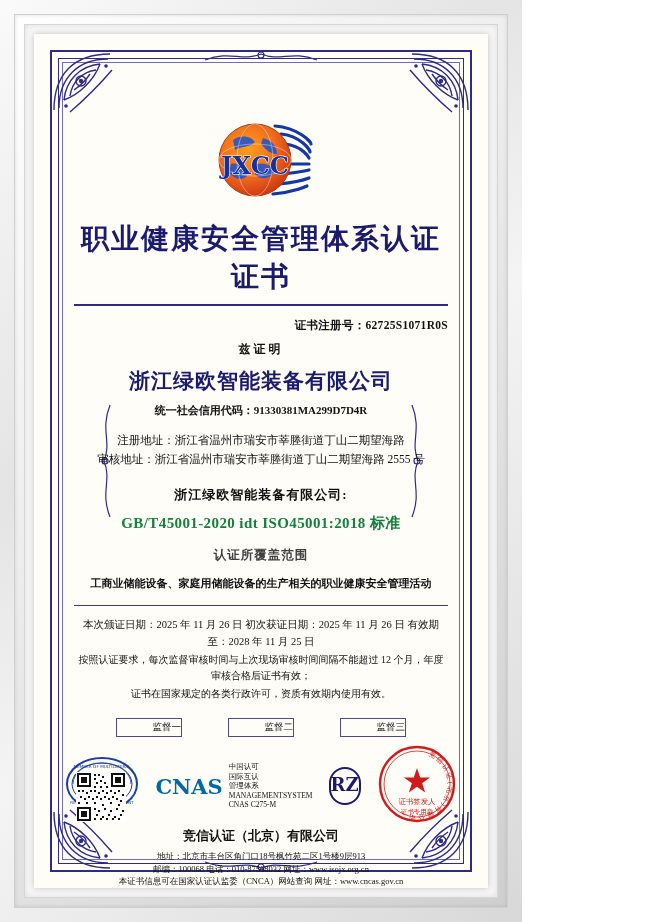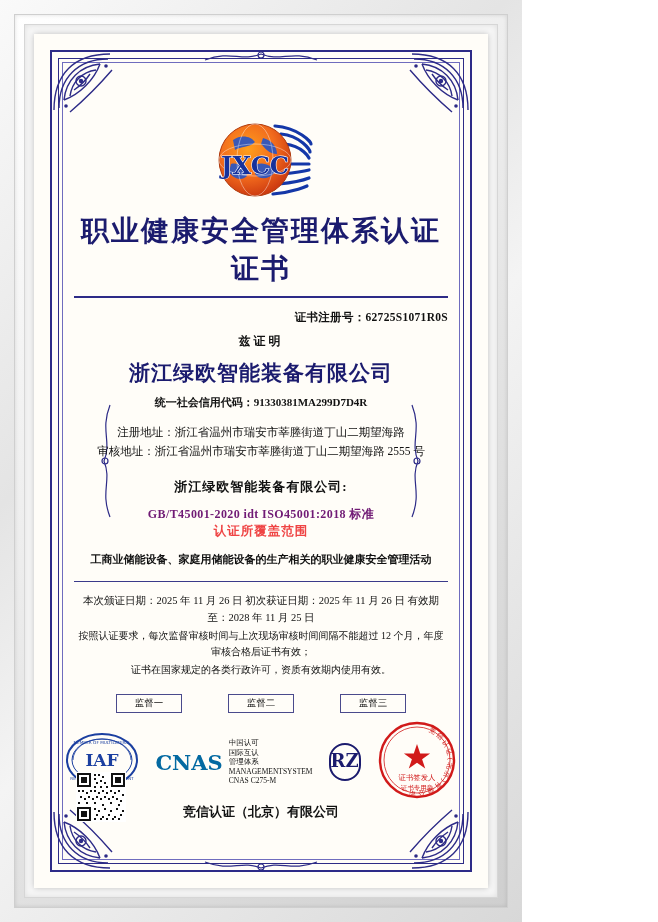--- a/index.html
+++ b/index.html
@@ -95,21 +95,21 @@
     justify-content: center;
   }
   .logo {
     position: relative;
     width: 108px;
     height: 96px;
   }
 
   
   .cert-title {
-    margin-top: 4px;
+    margin-top: 12px;
     font-size: 28px;
     font-weight: bold;
     color: #1b1b6e;
     letter-spacing: 2px;
     font-family: "DejaVu Serif", "Liberation Serif", serif;
   }
   .title-rule {
     margin: 8px auto 0 auto;
     width: 100%;
     height: 2px;
@@ -158,29 +158,30 @@
 
   .standard-head {
     margin-top: 17px;
     font-size: 13px;
     font-weight: bold;
     color: #111;
     letter-spacing: 1px;
   }
   .standard-code {
     margin-top: 10px;
-    font-size: 12px;
-    font-weight: bold;
-    color: #701a75;
+    font-size: 15px;
+    font-weight: bold;
+    color: #15803d;
     letter-spacing: .4px;
   }
   .scope-head {
+    margin-top: 14px;
     font-size: 12.5px;
     font-weight: bold;
-    color: #ef4444;
+    color: #404040;
     letter-spacing: 1px;
   }
   .scope-text {
     margin-top: 12px;
     font-size: 11px;
     font-weight: bold;
     color: #111;
   }
 
   .rule-sep {
@@ -211,21 +212,21 @@
     justify-content: center;
     gap: 46px;
   }
   .sup-box {
     width: 64px;
     height: 17px;
     border: 1px solid #4a4a8c;
     font-size: 9.5px;
     color: #111;
     line-height: 17px;
-    text-align: center;
+    text-align: right;
   }
 
   
   .marks-row {
     margin-top: 14px;
     display: flex;
     align-items: center;
     justify-content: center;
     gap: 16px;
     height: 70px;
@@ -517,20 +518,25 @@
             </text>
             <polygon fill="#d11a1a" points="40,24 43.2,33.4 53.1,33.4 45.1,39.2 48.2,48.6 40,42.8 31.8,48.6 34.9,39.2 26.9,33.4 36.8,33.4"></polygon>
             <text x="40" y="60" text-anchor="middle" font-family="DejaVu Serif, serif" font-size="7.4" fill="#d11a1a">证书签发人</text>
             <text x="40" y="70" text-anchor="middle" font-family="DejaVu Serif, serif" font-size="6.4" fill="#d11a1a">证书专用章</text>
           </svg>
         </div>
 
       </div>
 
       <div class="footer-company">竞信认证（北京）有限公司</div>
+      <div class="footer-lines">
+        <div>地址：北京市丰台区角门口18号枫竹苑二区1号楼9层913</div>
+        <div>邮编：100068   电话：010-87568032   网址：www.isojx.org.cn</div>
+        <div>本证书信息可在国家认证认监委（CNCA）网站查询   网址：www.cncas.gov.cn</div>
+      </div>
 
     </div>
 
     <div class="qr">
       <svg width="50" height="50" viewBox="0 0 50 50">
         <rect width="50" height="50" fill="#ffffff"></rect>
         <g fill="#111111">
           <rect x="1" y="1" width="14" height="14"></rect>
             <rect x="3" y="3" width="10" height="10" fill="#fff"></rect>
             <rect x="5" y="5" width="6" height="6"></rect>

